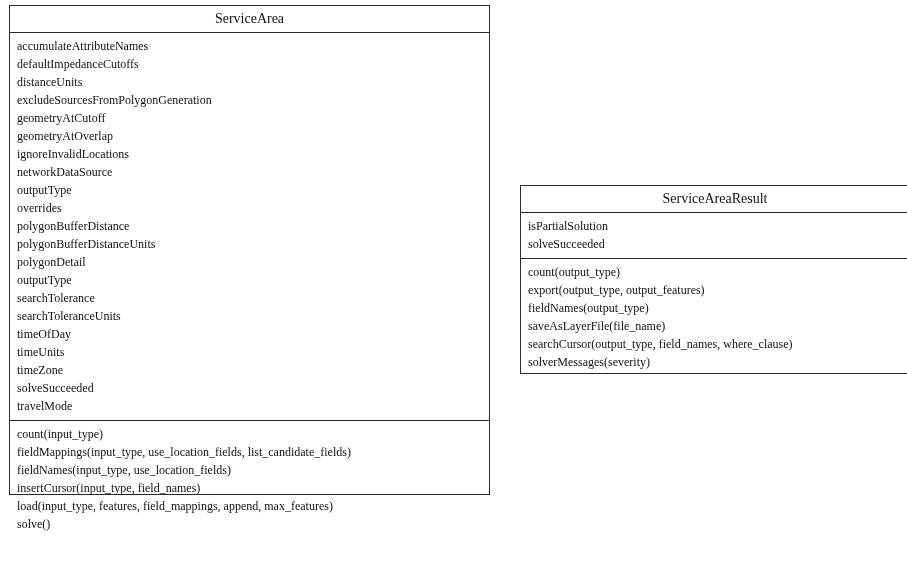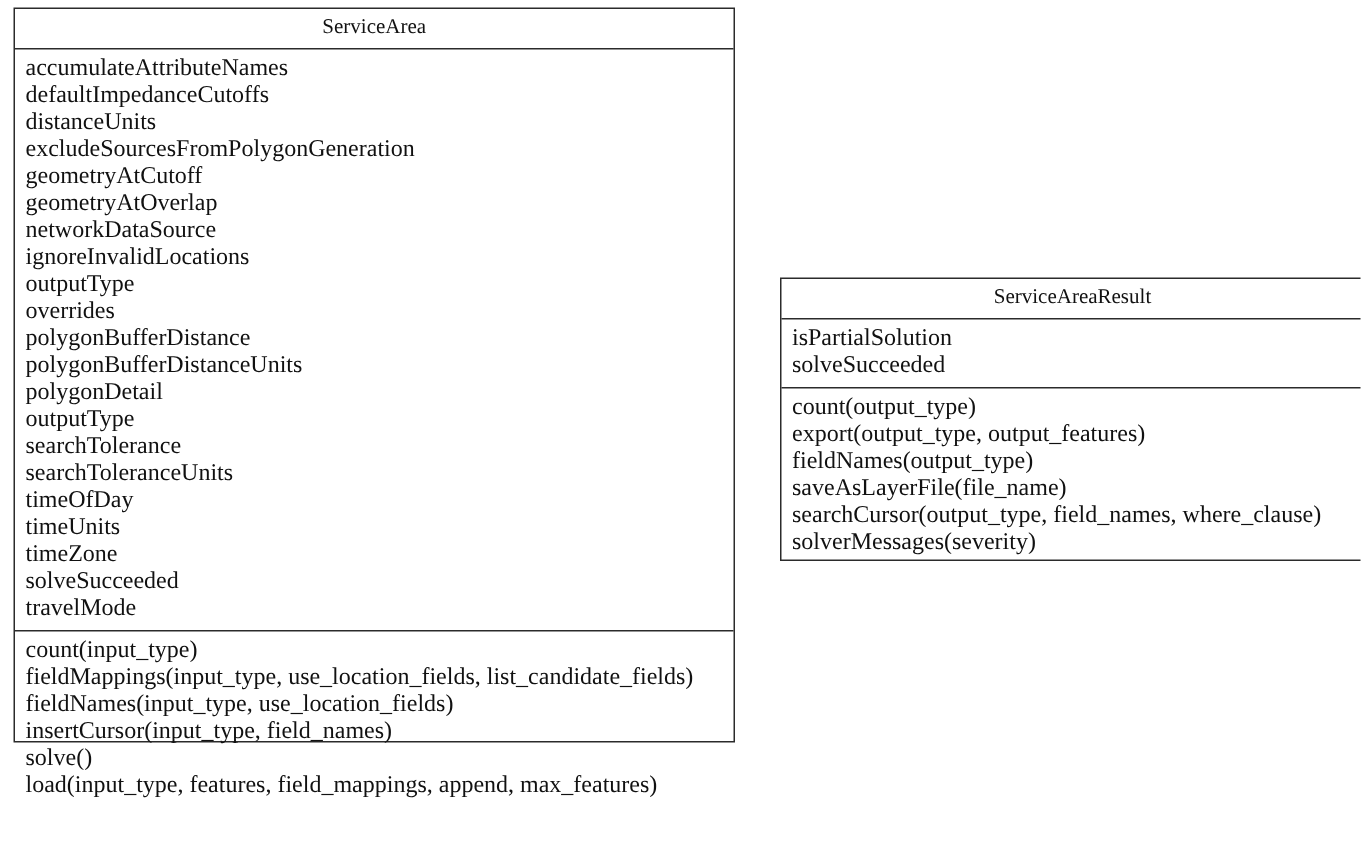--- a/index.html
+++ b/index.html
@@ -31,21 +31,21 @@
     white-space: nowrap;
   }
   .uml-compartment {
     padding: 4px 6px 5px 7px;
     box-sizing: border-box;
   }
   .uml-attributes {
     border-bottom: 1px solid #2b2b2b;
   }
   .uml-row {
-    font-size: 16px;
+    font-size: 12px;
     line-height: 18px;
     color: #111111;
     white-space: nowrap;
     text-align: left;
   }
 
   
   #class-service-area {
     left: 9px;
     top: 5px;
@@ -74,43 +74,43 @@
 
 <div class="uml-class" id="class-service-area">
   <div class="uml-title">ServiceArea</div>
   <div class="uml-compartment uml-attributes">
     <div class="uml-row">accumulateAttributeNames</div>
     <div class="uml-row">defaultImpedanceCutoffs</div>
     <div class="uml-row">distanceUnits</div>
     <div class="uml-row">excludeSourcesFromPolygonGeneration</div>
     <div class="uml-row">geometryAtCutoff</div>
     <div class="uml-row">geometryAtOverlap</div>
+    <div class="uml-row">ignoreInvalidLocations</div>
     <div class="uml-row">networkDataSource</div>
-    <div class="uml-row">ignoreInvalidLocations</div>
     <div class="uml-row">outputType</div>
     <div class="uml-row">overrides</div>
     <div class="uml-row">polygonBufferDistance</div>
     <div class="uml-row">polygonBufferDistanceUnits</div>
     <div class="uml-row">polygonDetail</div>
     <div class="uml-row">outputType</div>
     <div class="uml-row">searchTolerance</div>
     <div class="uml-row">searchToleranceUnits</div>
     <div class="uml-row">timeOfDay</div>
     <div class="uml-row">timeUnits</div>
     <div class="uml-row">timeZone</div>
     <div class="uml-row">solveSucceeded</div>
     <div class="uml-row">travelMode</div>
   </div>
   <div class="uml-compartment uml-methods">
     <div class="uml-row">count(input_type)</div>
     <div class="uml-row">fieldMappings(input_type, use_location_fields, list_candidate_fields)</div>
     <div class="uml-row">fieldNames(input_type, use_location_fields)</div>
     <div class="uml-row">insertCursor(input_type, field_names)</div>
+    <div class="uml-row">load(input_type, features, field_mappings, append, max_features)</div>
     <div class="uml-row">solve()</div>
-    <div class="uml-row">load(input_type, features, field_mappings, append, max_features)</div>
   </div>
 </div>
 
 <div class="uml-class" id="class-service-area-result">
   <div class="uml-title">ServiceAreaResult</div>
   <div class="uml-compartment uml-attributes">
     <div class="uml-row">isPartialSolution</div>
     <div class="uml-row">solveSucceeded</div>
   </div>
   <div class="uml-compartment uml-methods">

